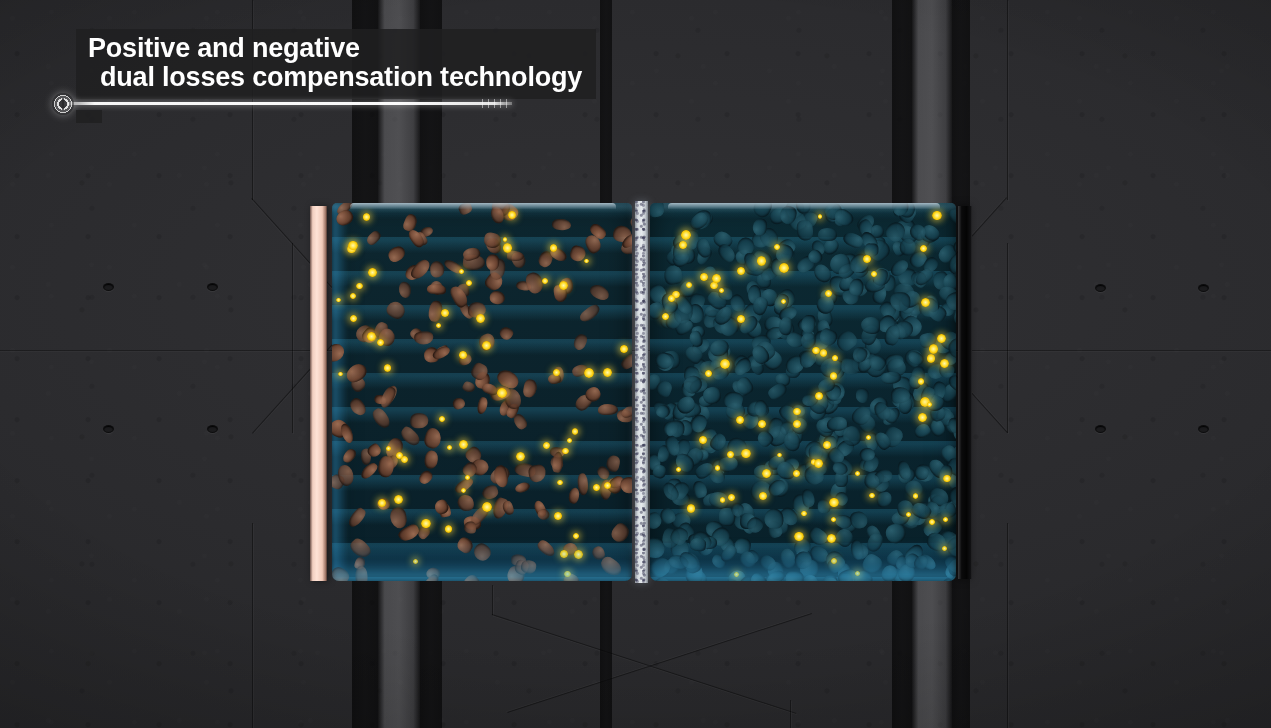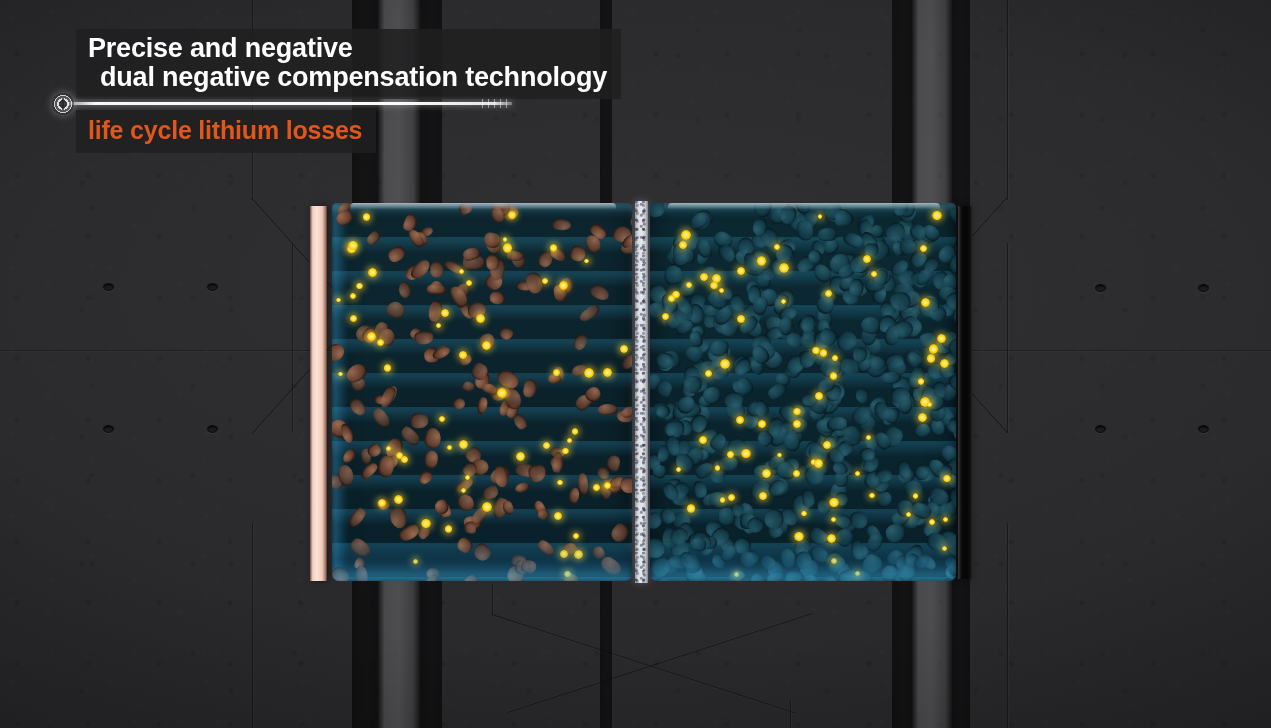--- a/index.html
+++ b/index.html
@@ -1220,30 +1220,29 @@
     </div>
 
     <div class="collector collector-anode"></div>
   </div>
 
   <div class="vignette"></div>
 
   <div id="overlay">
 
     <div class="text-panel" id="title-panel">
-      <div class="title-line">Precise and negative</div>
-      <div class="title-line title-line-2">dual negative compensation technology</div>
+      <div class="title-line">Positive and negative</div>
+      <div class="title-line title-line-2">dual losses compensation technology</div>
     </div>
 
     <div id="divider">
       <div class="divider-rule"></div>
       <div class="divider-ticks"></div>
       <div class="divider-knob">
         <div class="divider-knob-bar"></div>
       </div>
     </div>
 
     <div class="text-panel" id="subtitle-panel">
-      <div class="subtitle-line" id="sub2" style="color: rgb(224, 86, 28);">life cycle lithium losses</div>
     </div>
 
   </div>
 </div>
 
 </body></html>

